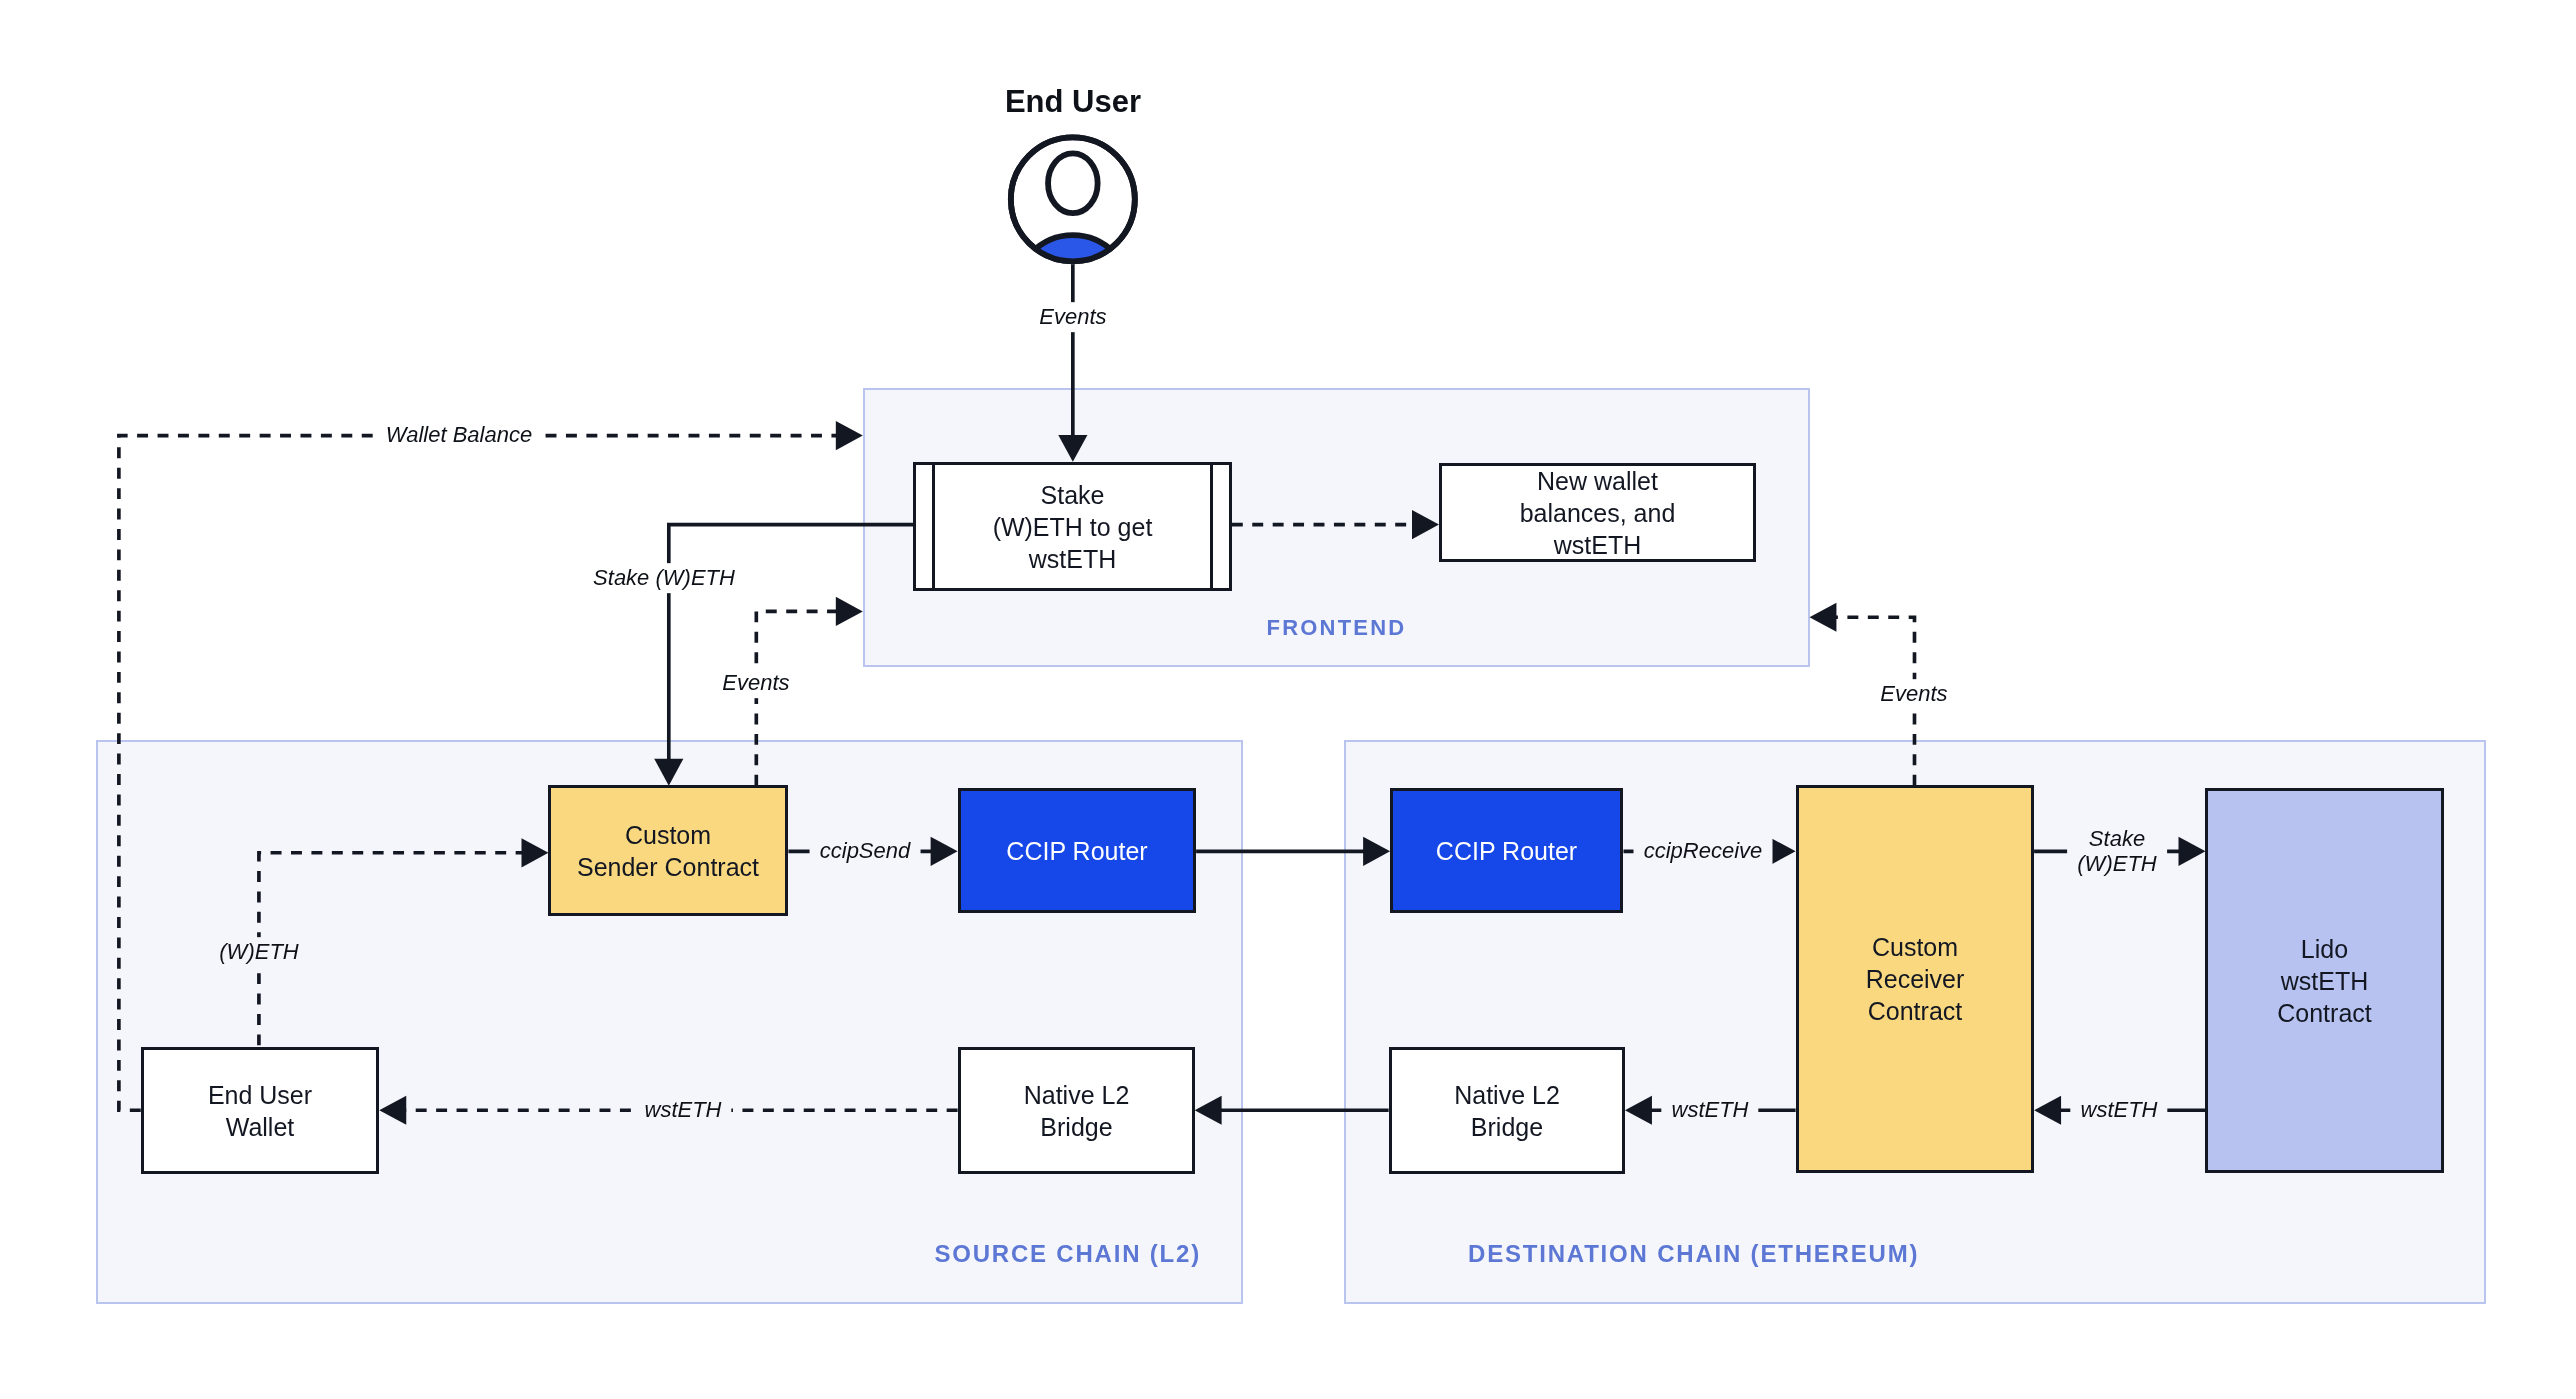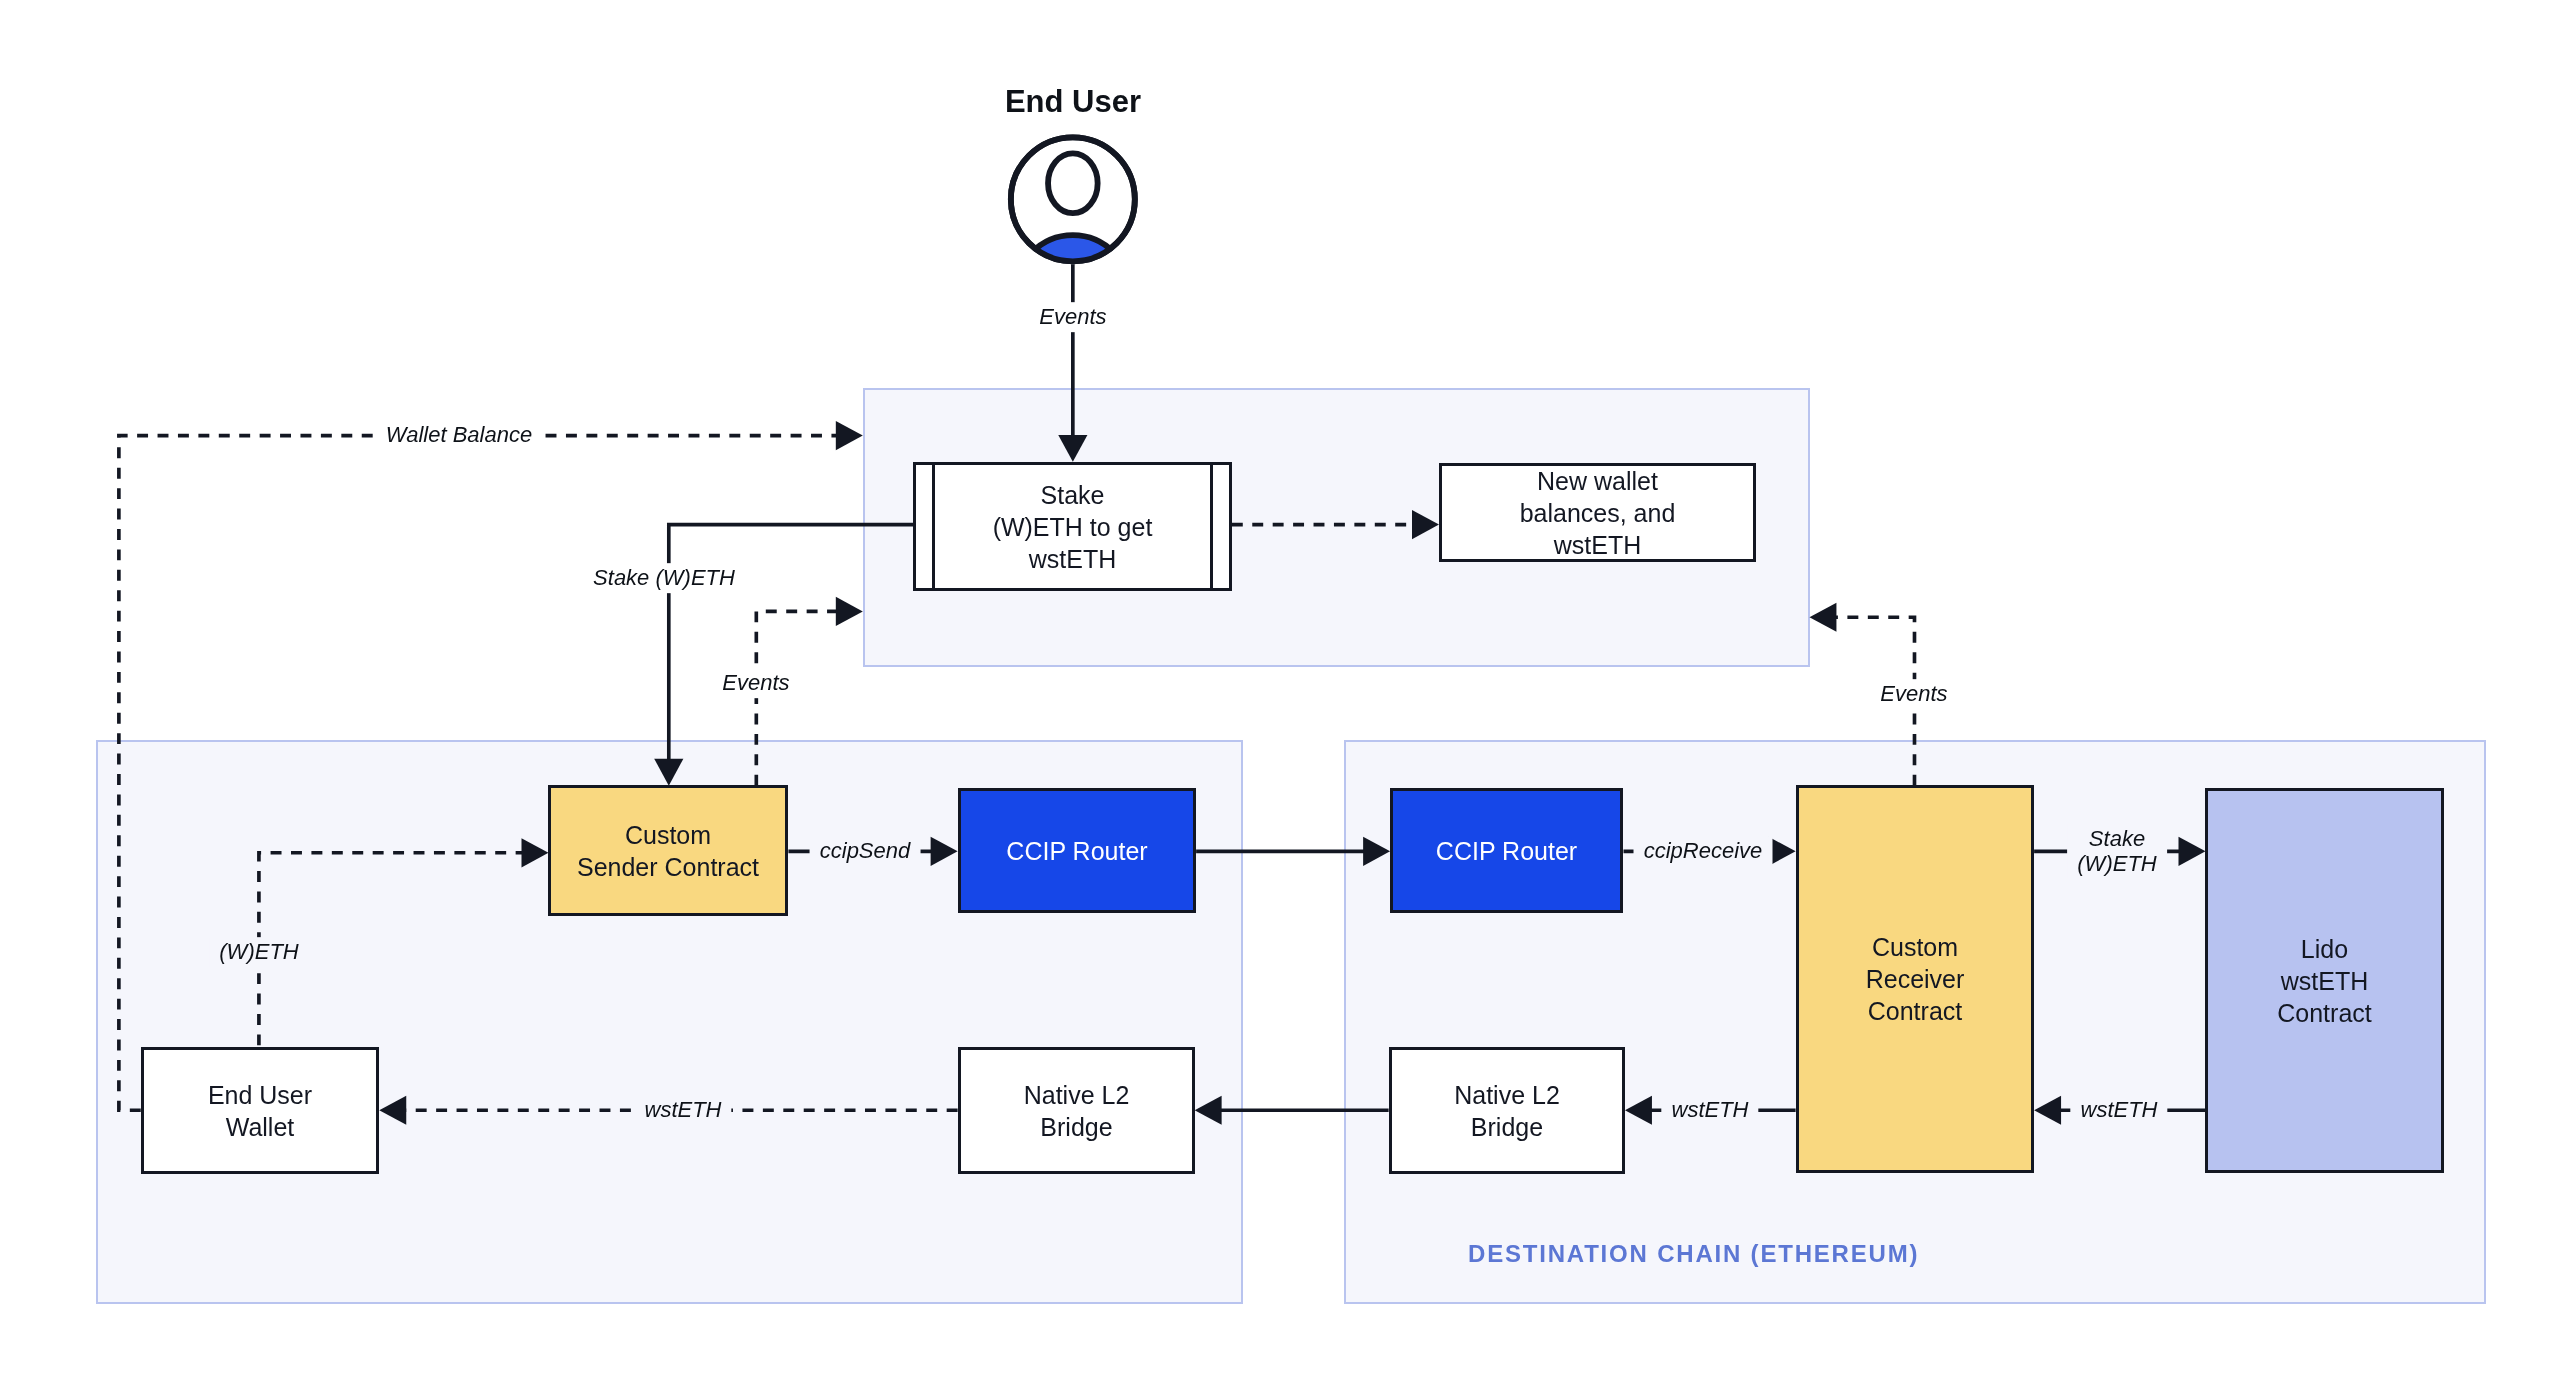--- a/index.html
+++ b/index.html
@@ -54,22 +54,24 @@
     position:absolute;z-index:4;transform:translate(-50%,-50%);
     font-weight:bold;font-size:31px;color:#0E1218;white-space:nowrap;
   }
 </style>
 </head>
 <body>
 
 <div class="stage">
 
   <div class="container" style="left:863px;top:388px;width:947px;height:279px;"></div>
+  <div class="clabel" style="left:863px;top:615px;width:947px;text-align:center;font-size:22px;letter-spacing:2.2px;">FRONTEND</div>
 
   <div class="container" style="left:96px;top:740px;width:1147px;height:564px;"></div>
+  <div class="clabel" style="left:96px;top:1240px;width:1105px;text-align:right;">SOURCE CHAIN (L2)</div>
 
   <div class="container" style="left:1344px;top:740px;width:1142px;height:564px;"></div>
   <div class="clabel" style="left:1468px;top:1240px;">DESTINATION CHAIN (ETHEREUM)</div>
 
   <svg class="connectors" width="2576" height="1400" viewBox="0 0 3532 1919">
     <defs>
       <clipPath id="usercircle">
           <circle cx="1471" cy="273" r="82"></circle>
         </clipPath>
     </defs>

